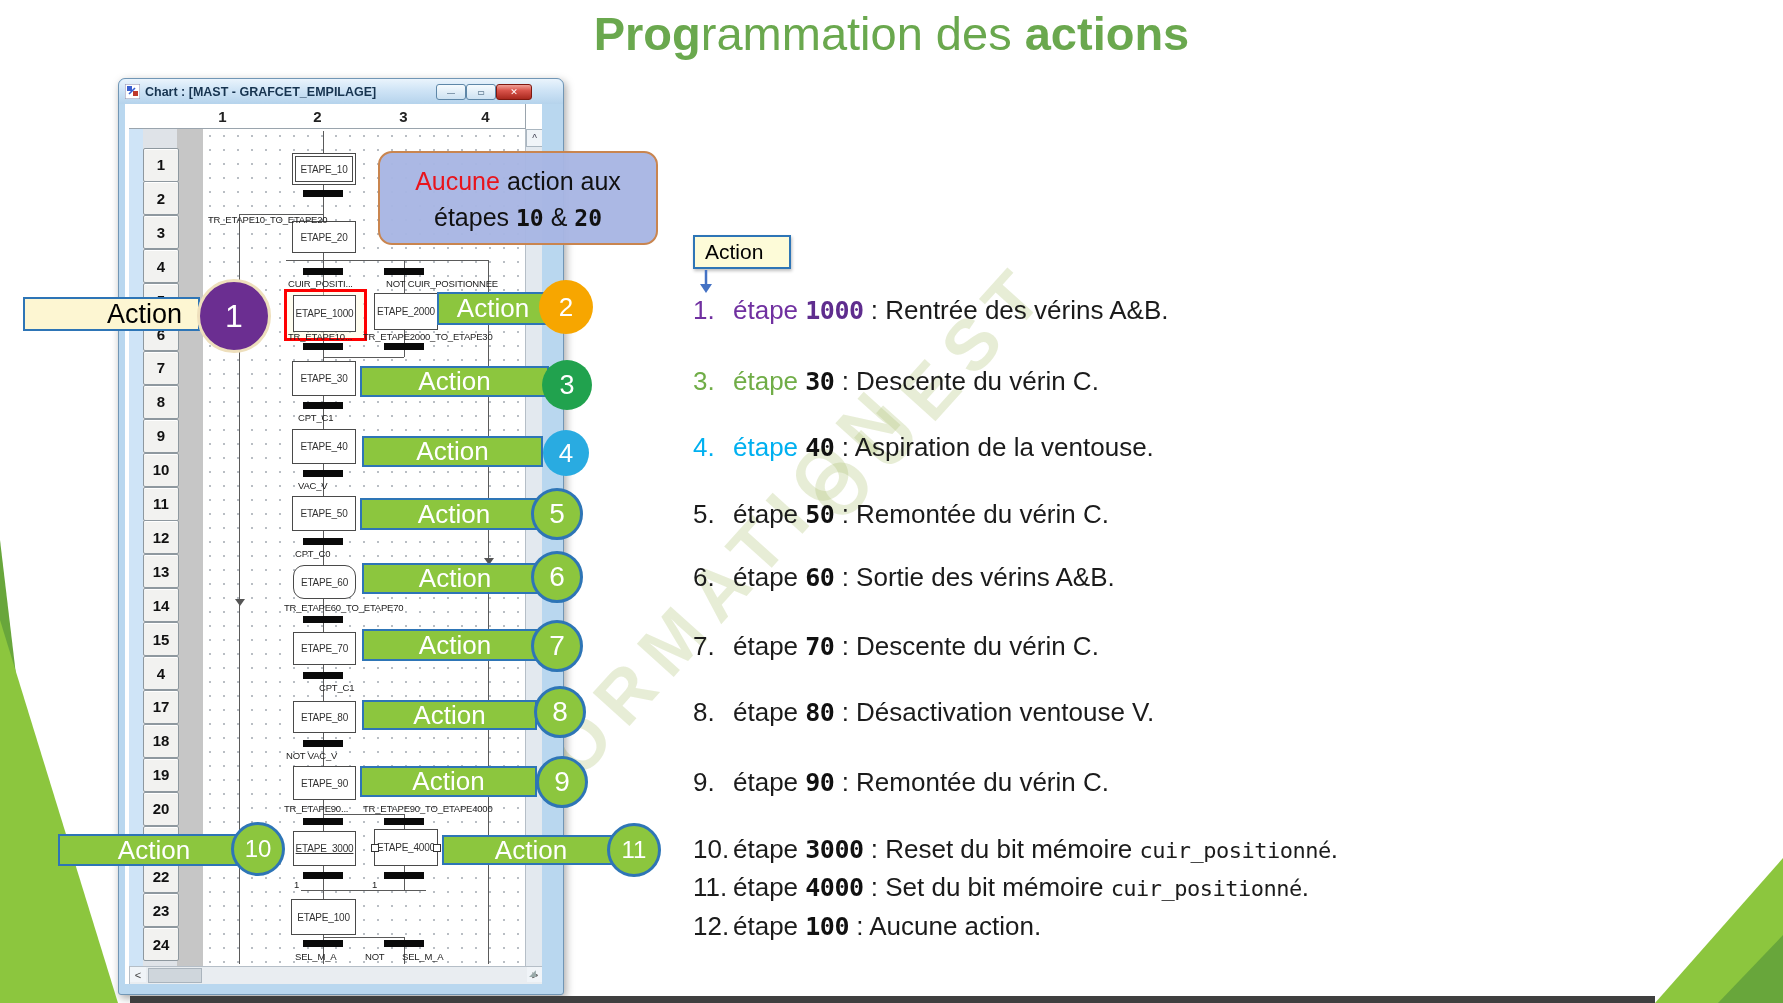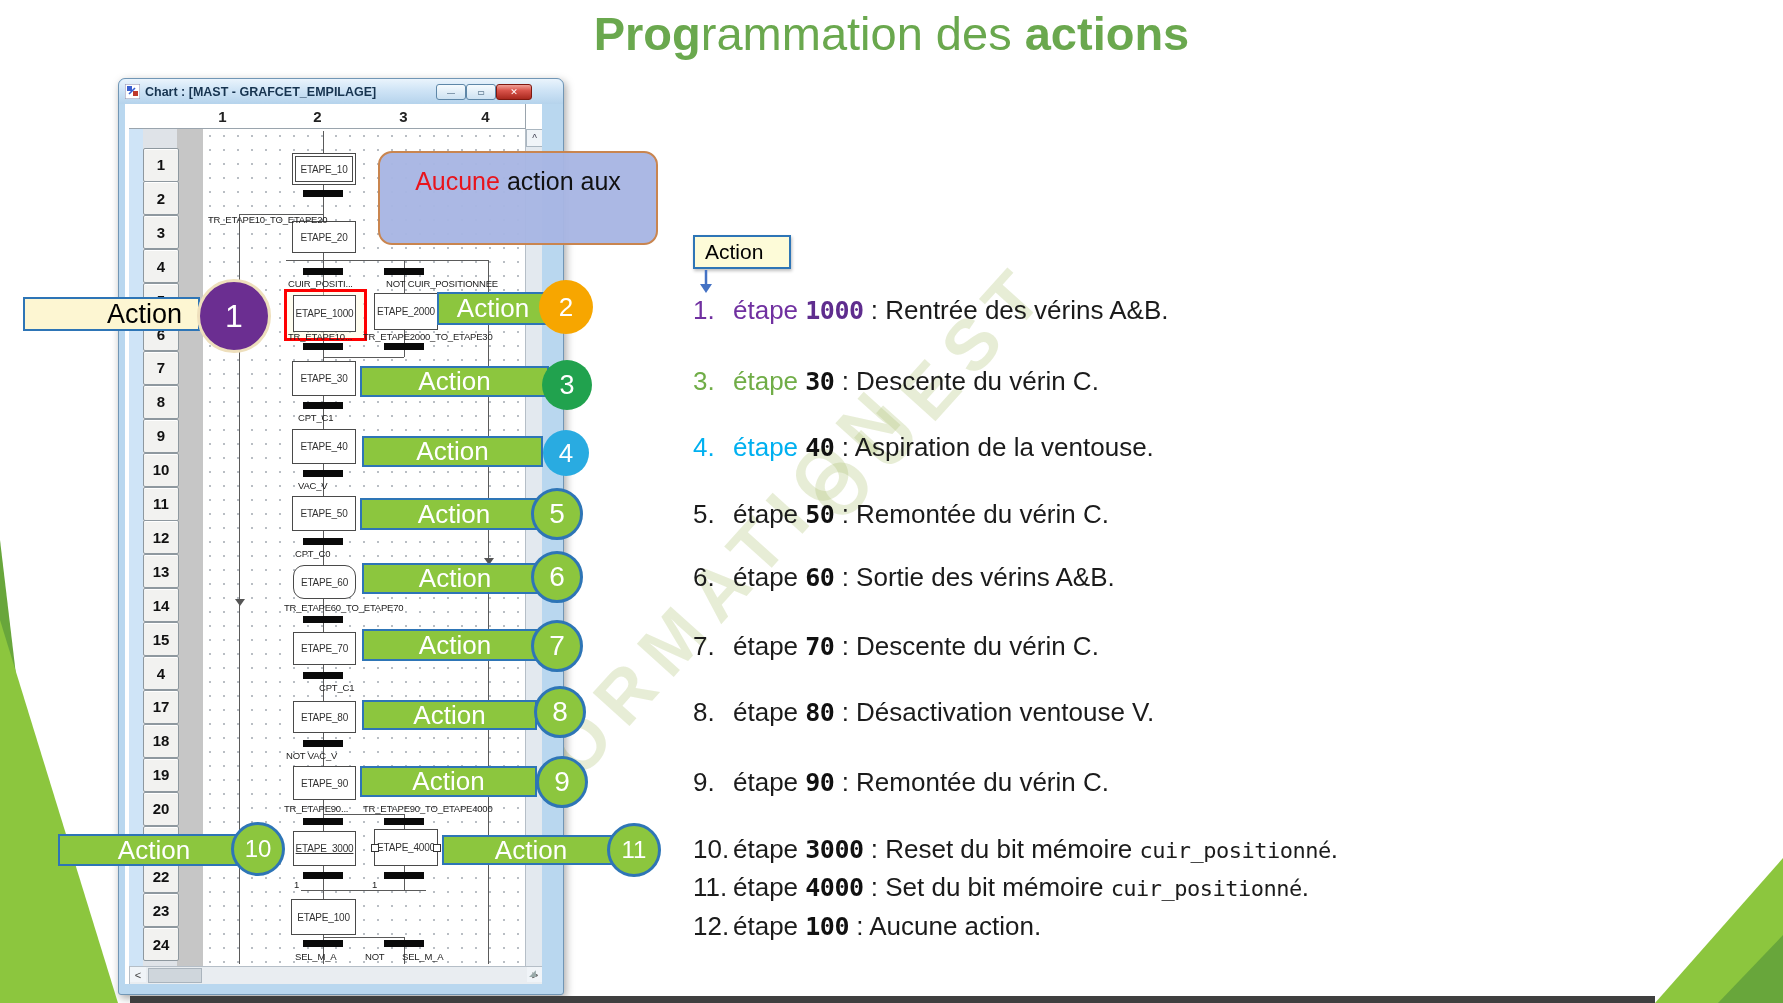--- a/index.html
+++ b/index.html
@@ -246,20 +246,21 @@
         <div class="rcell" style="position: absolute; top: 687.6px;">20</div>
         <div class="rcell" style="position: absolute; top: 721.5px;">21</div>
         <div class="rcell" style="position: absolute; top: 755.4px;">22</div>
         <div class="rcell" style="position: absolute; top: 789.3px;">23</div>
         <div class="rcell" style="position: absolute; top: 823.2px;">24</div>
       </div>
   </div>
 
   <div class="callout">
     <div><span class="c-red">Aucune</span><span> action aux</span></div>
+    <div><span>étapes </span><span class="c-num">10</span><span> &amp; </span><span class="c-num">20</span></div>
   </div>
 
   <div class="act-hdr">Action</div>
   <svg class="act-arrow" width="14" height="24" viewBox="0 0 14 24">
     <line x1="7" y1="0" x2="7" y2="15" stroke="#4472c4" stroke-width="2.5"></line>
     <polygon points="1,14 13,14 7,23" fill="#4472c4"></polygon>
   </svg>
 
   <svg id="decor" width="1783" height="1003">
     <rect x="130" y="996" width="1525" height="7" fill="#3f3f3f"></rect>

